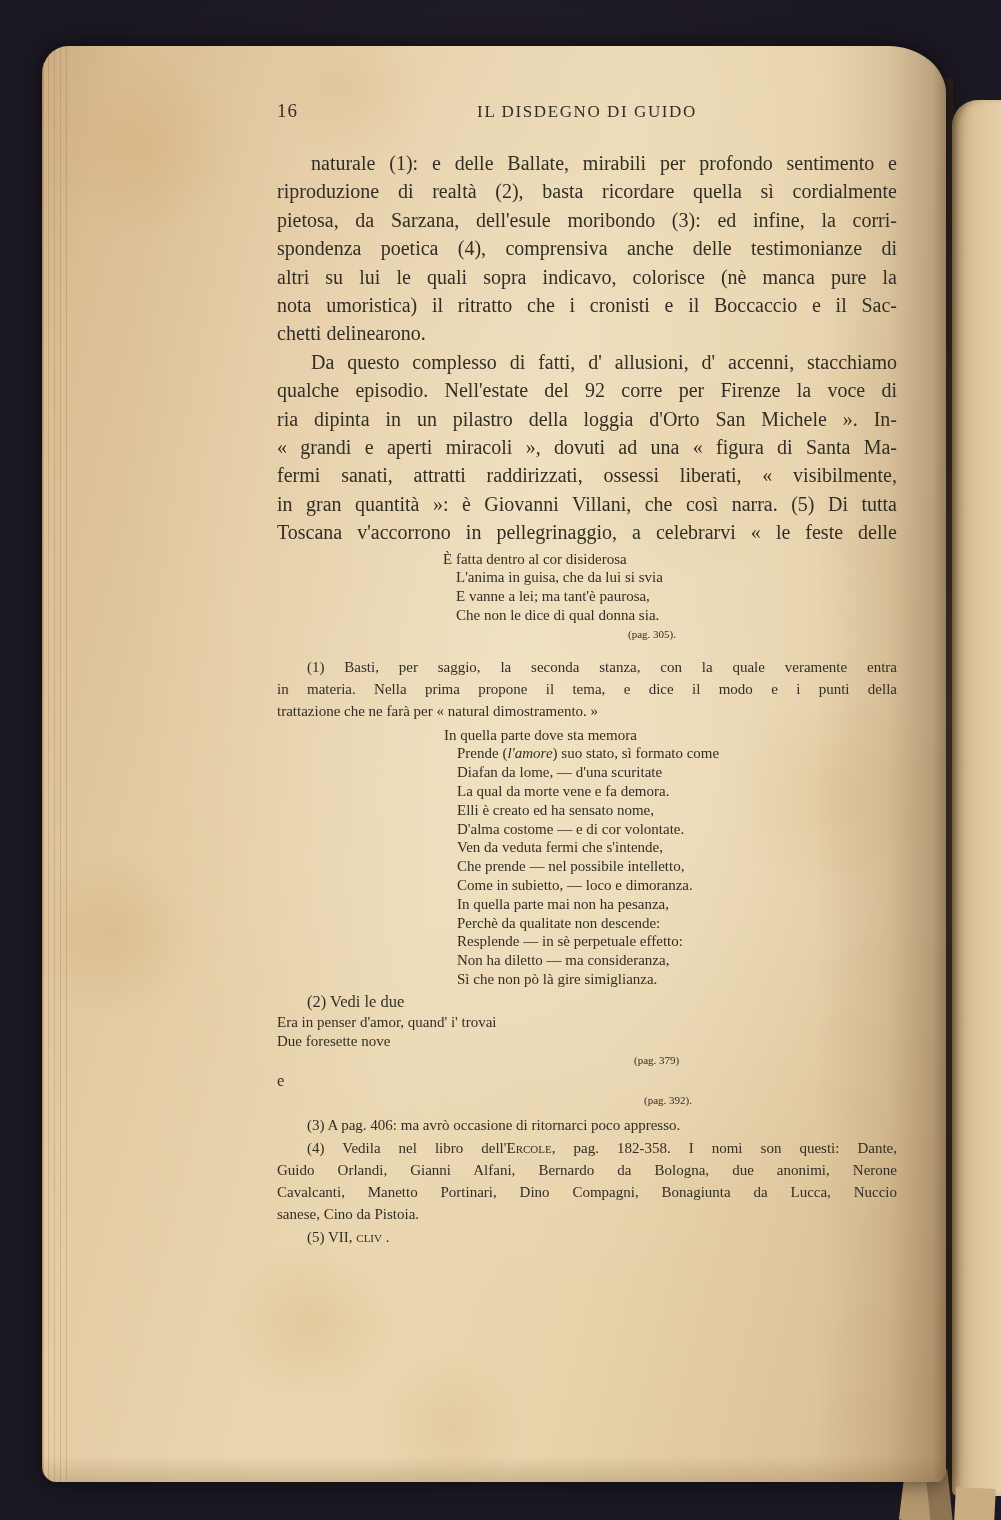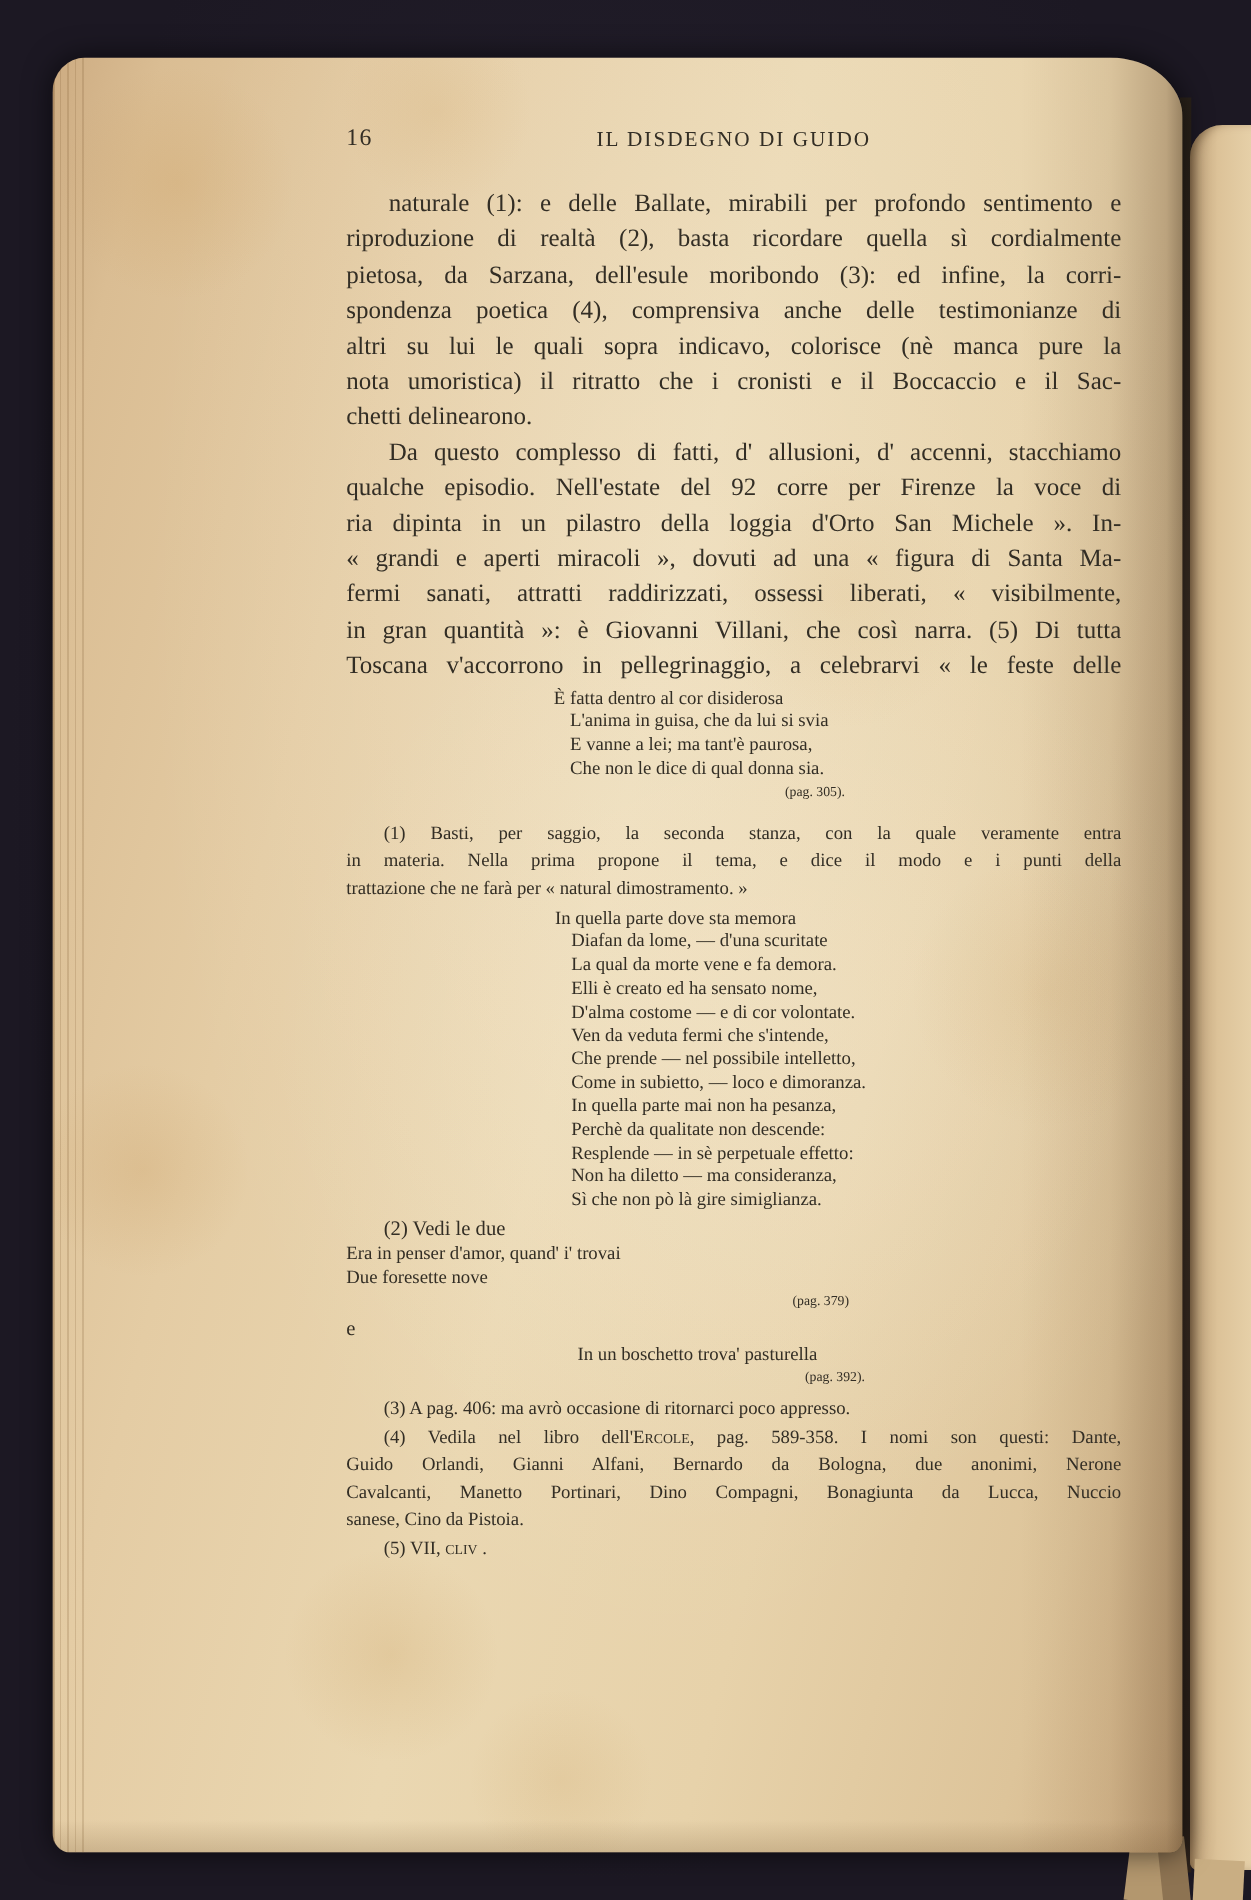--- a/index.html
+++ b/index.html
@@ -154,20 +154,21 @@
       <div class="cite cite1">(pag. 305).</div>
 
       <div id="footnote1" class="fn ind-fn">
           <div class="tl">(1) Basti, per saggio, la seconda stanza, con la quale veramente entra</div>
           <div class="tl">in materia. Nella prima propone il tema, e dice il modo e i punti della</div>
           <div class="tl flush">trattazione che ne farà per « natural dimostramento. »</div>
         </div>
 
       <div id="quote2" class="verse hang">
           <div class="tl">In quella parte dove sta memora</div>
+          <div class="tl"><span>Prende (</span><span class="it">l'amore</span><span>) suo stato, sì formato come</span></div>
           <div class="tl">Diafan da lome, — d'una scuritate</div>
           <div class="tl">La qual da morte vene e fa demora.</div>
           <div class="tl">Elli è creato ed ha sensato nome,</div>
           <div class="tl">D'alma costome — e di cor volontate.</div>
           <div class="tl">Ven da veduta fermi che s'intende,</div>
           <div class="tl">Che prende — nel possibile intelletto,</div>
           <div class="tl">Come in subietto, — loco e dimoranza.</div>
           <div class="tl">In quella parte mai non ha pesanza,</div>
           <div class="tl">Perchè da qualitate non descende:</div>
           <div class="tl">Resplende — in sè perpetuale effetto:</div>
@@ -178,31 +179,28 @@
       <div class="fn-intro">(2) Vedi le due</div>
 
       <div id="quote3" class="verse">
           <div class="tl">Era in penser d'amor, quand' i' trovai</div>
           <div class="tl">Due foresette nove</div>
         </div>
       <div class="cite cite3">(pag. 379)</div>
 
       <div class="conj">e</div>
 
-      <div id="quote4" class="verse">
-          <div class="tl">In un boschetto trova' pasturella</div>
-        </div>
       <div class="cite cite4">(pag. 392).</div>
 
       <div id="footnote3" class="fn ind-fn">
           <div class="tl flush">(3) A pag. 406: ma avrò occasione di ritornarci poco appresso.</div>
         </div>
 
       <div id="footnote4" class="fn ind-fn">
-          <div class="tl"><span>(4) Vedila nel libro dell'</span><span class="sc">Ercole</span><span>, pag. 589-358. I nomi son questi: Dante,</span></div>
+          <div class="tl"><span>(4) Vedila nel libro dell'</span><span class="sc">Ercole</span><span>, pag. 182-358. I nomi son questi: Dante,</span></div>
           <div class="tl">Guido Orlandi, Gianni Alfani, Bernardo da Bologna, due anonimi, Nerone</div>
           <div class="tl">Cavalcanti, Manetto Portinari, Dino Compagni, Bonagiunta da Lucca, Nuccio</div>
           <div class="tl flush">sanese, Cino da Pistoia.</div>
         </div>
 
       <div id="footnote5" class="fn ind-fn">
           <div class="tl flush"><span>(5) VII, </span><span class="sc">cliv</span><span> .</span></div>
         </div>
 
     </div>

